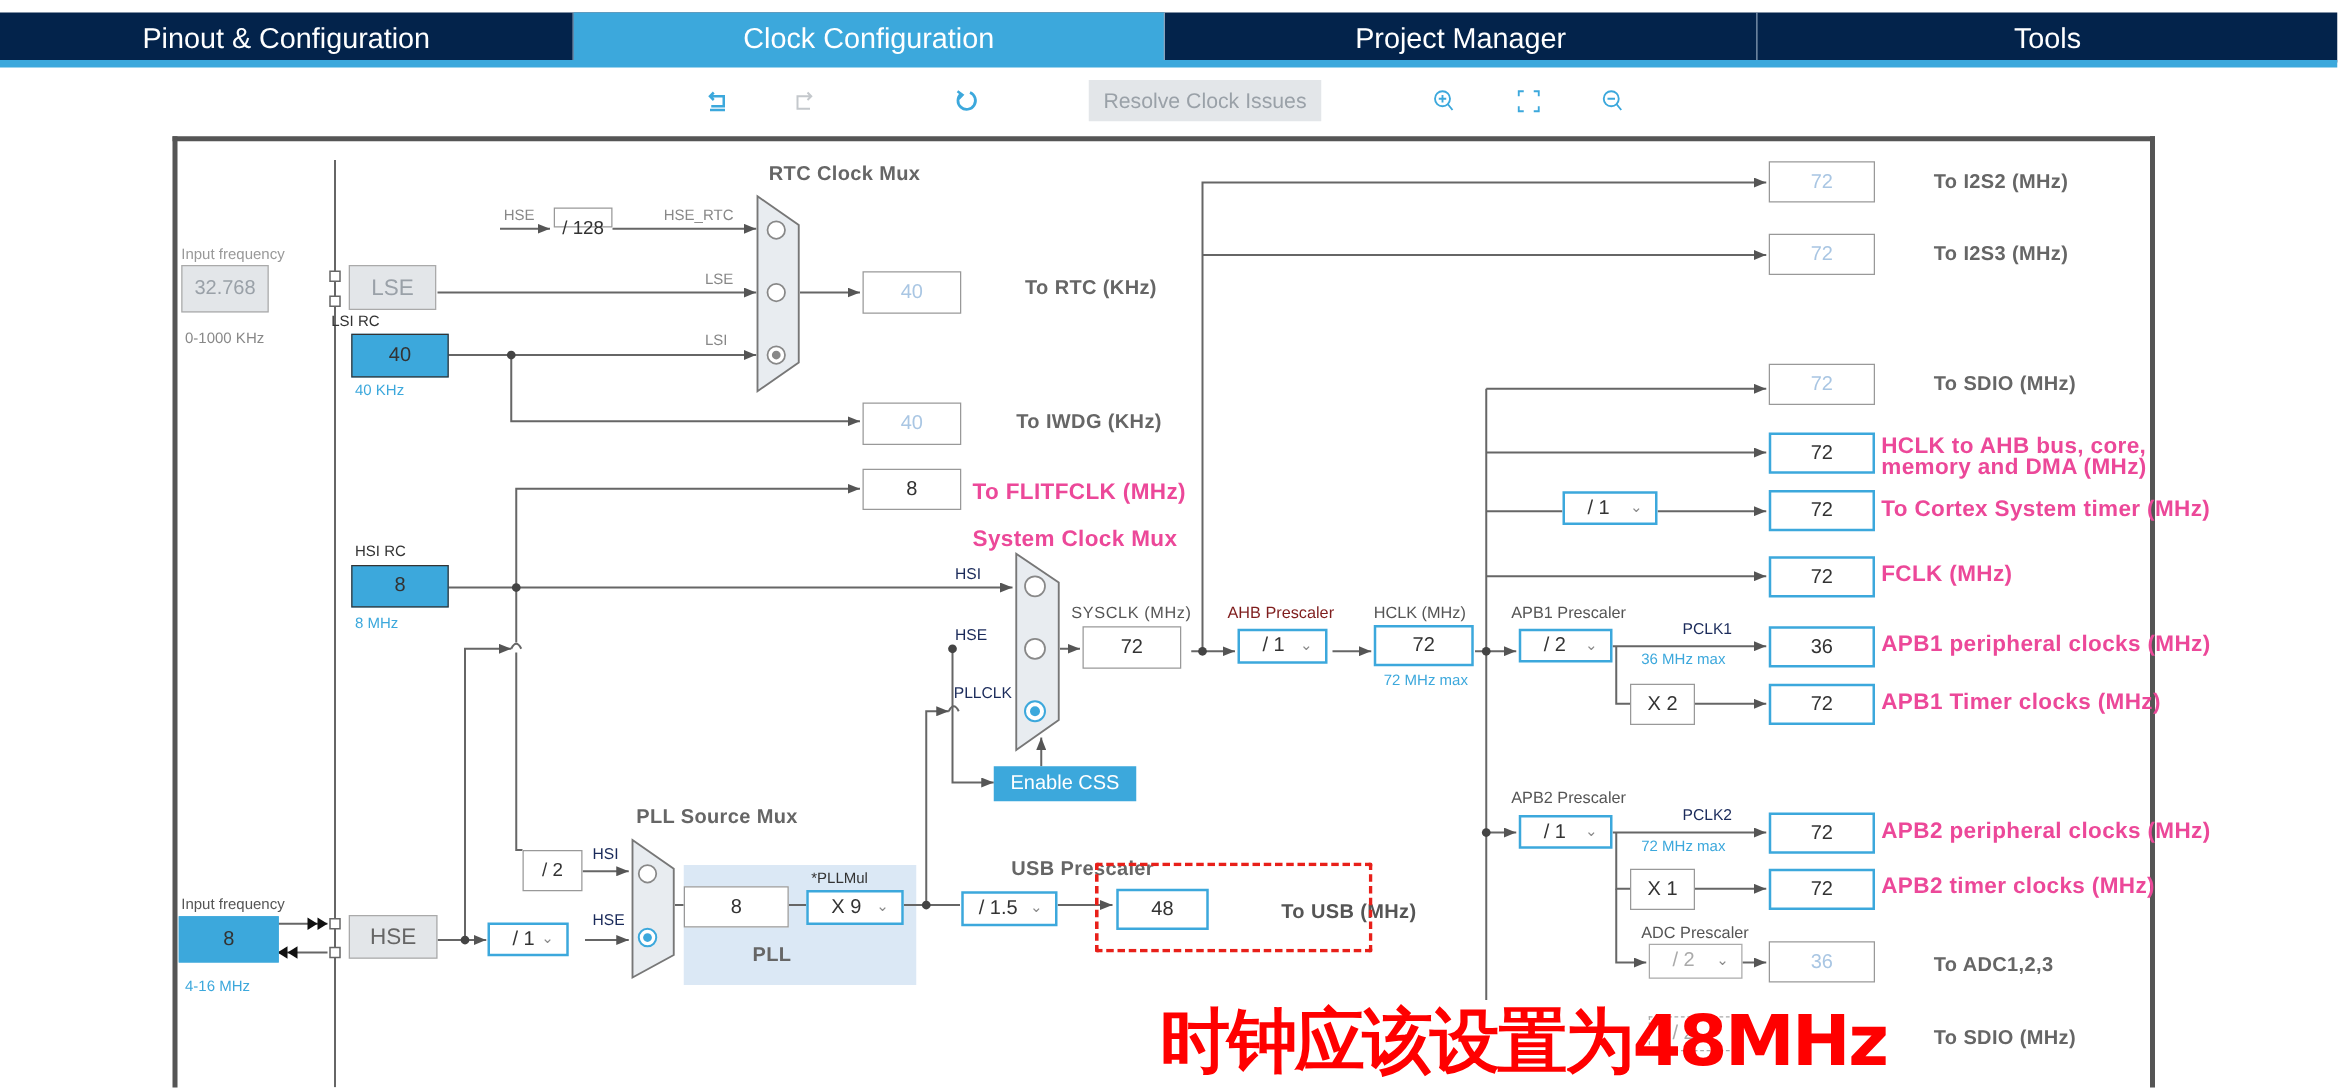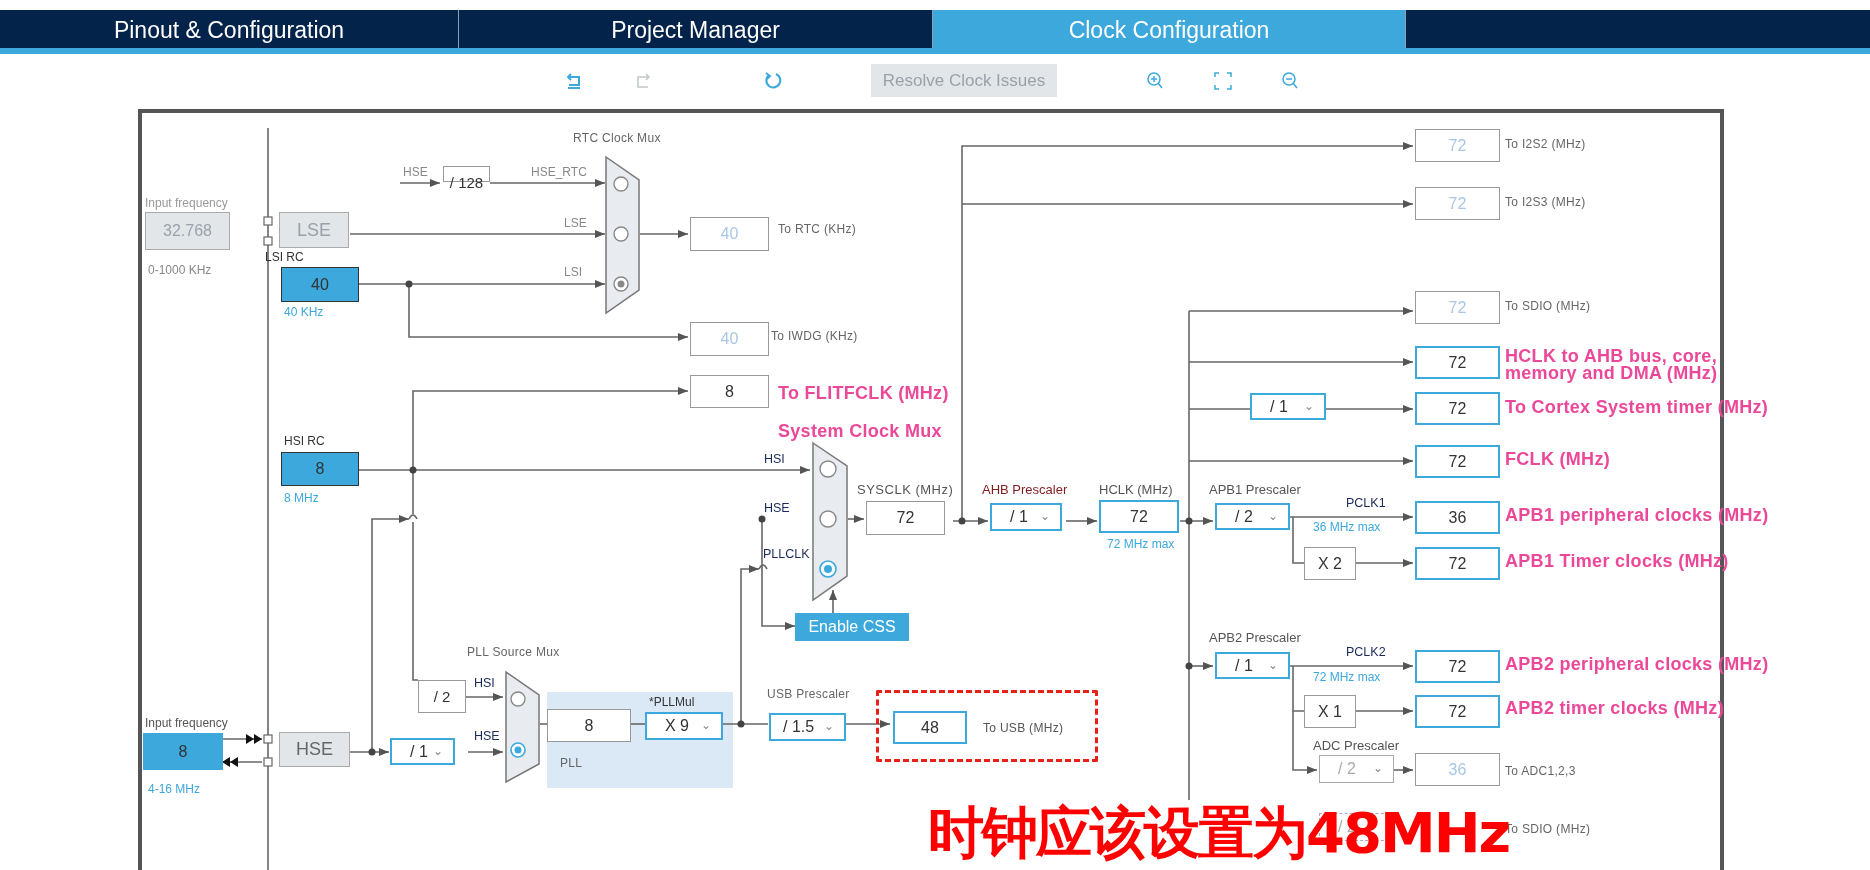--- a/index.html
+++ b/index.html
@@ -12,40 +12,41 @@
   .resolve{position:absolute;left:871px;top:64px;width:186px;height:33px;background:#e3e6e9;color:#9aa1a8;font-size:17px;line-height:33px;text-align:center;}
   .frame{position:absolute;left:138px;top:109px;width:1586px;height:780px;border:4px solid #555;box-sizing:border-box;border-bottom:none;}
   svg.wires{position:absolute;left:0;top:0;}
   .box{position:absolute;box-sizing:border-box;text-align:center;font-size:16px;color:#333;background:#fff;}
   .b-grey{border:1.5px solid #999;}
   .b-blue{border:2.5px solid #3ca8dc;}
   .b-fill{background:#3ca8dc;border:1.5px solid #333;color:#333;}
   .b-dis{background:#e3e6e9;border:1.5px solid #aaa;color:#9aa1a8;}
   .txt-dim{color:#a9c6e3;}
   .lbl{position:absolute;font-size:12px;color:#555;white-space:nowrap;}
-  .lbl-b{position:absolute;font-size:12px;font-weight:normal;color:#666;white-space:nowrap;letter-spacing:0.3px;}
+  .lbl-b{position:absolute;font-size:16px;font-weight:bold;color:#666;white-space:nowrap;letter-spacing:0.3px;margin-left:42px;}
   .lbl-bd{position:absolute;font-size:18px;font-weight:bold;color:#ec4899;white-space:nowrap;letter-spacing:0.3px;line-height:17px;}
   .lbl-blue{position:absolute;font-size:12px;color:#3ca8dc;white-space:nowrap;}
   .lbl-navy{position:absolute;font-size:12.5px;color:#1a2a5a;white-space:nowrap;}
   .dd{position:absolute;box-sizing:border-box;border:2.5px solid #3ca8dc;background:#fff;font-size:16px;color:#333;}
   .dd.dis{border:1.5px solid #aaa;color:#aaa;}
   .dd .v{position:absolute;left:18px;top:50%;transform:translateY(-50%);}
   .dd .chev{position:absolute;right:10px;top:50%;transform:translateY(-60%);font-size:12px;color:#888;}
   .css-btn{position:absolute;left:795px;top:613px;width:114px;height:28px;background:#3ca8dc;color:#fff;font-size:16px;line-height:28px;text-align:center;}
   .pll-area{position:absolute;left:547px;top:692px;width:186px;height:96px;background:#dbe8f5;}
   .annot-box{position:absolute;left:876px;top:690px;width:222px;height:72px;border:3.5px dashed #e8201a;box-sizing:border-box;border-radius:2px;}
   .annot-text{position:absolute;left:928px;top:796px;font-size:56px;font-weight:bold;color:#ff0000;white-space:nowrap;font-family:"DejaVu Sans",sans-serif;letter-spacing:-2px;}
 </style>
 </head>
 <body>
 
 <div class="nav">
   <div class="tab" style="width:459px">Pinout &amp; Configuration</div>
+  <div class="tab active" style="width:473px">Clock Configuration</div>
   <div class="tab" style="width:474px">Project Manager</div>
-  <div class="tab active" style="width:473px">Clock Configuration</div>
+  <div class="tab" style="width:464px;border-right:none">Tools</div>
 </div>
 <div class="nav-strip"></div>
 
 <div class="tb-icon" style="left:562px">
   <svg width="20" height="20" viewBox="0 0 20 20">
       <path d="M6 3 L3 6 L6 9 M3 6 H14 V14 H4" fill="none" stroke="#3ca8dc" stroke-width="2"></path>
       <path d="M3 17 H15" stroke="#3ca8dc" stroke-width="2"></path>
     </svg>
 </div>
 <div class="tb-icon" style="left:629px">
@@ -205,21 +206,21 @@
 <div style="position:absolute;left:613px;top:176px;width:16px;height:16px"></div>
 <div style="position:absolute;left:613px;top:226px;width:16px;height:16px"></div>
 <div style="position:absolute;left:613px;top:276px;width:16px;height:16px"></div>
 <div style="position:absolute;left:819px;top:460px;width:18px;height:18px"></div>
 <div style="position:absolute;left:819px;top:510px;width:18px;height:18px"></div>
 <div style="position:absolute;left:819px;top:560px;width:18px;height:18px"></div>
 <div style="position:absolute;left:510px;top:691px;width:16px;height:16px"></div>
 <div style="position:absolute;left:510px;top:742px;width:16px;height:16px"></div>
 
 <div class="lbl" style="left:145px;top:196px;color:#999">Input frequency</div>
-<div class="box b-dis" style="left:145px;top:212px;width:85px;height:38px;line-height:35px">32.768</div>
+<div class="box b-dis" style="left:145px;top:212px;width:70px;height:38px;line-height:35px">32.768</div>
 <div class="lbl" style="left:148px;top:263px;color:#888">0-1000 KHz</div>
 <div class="box b-dis" style="left:279px;top:212px;width:70px;height:36px;line-height:34px;font-size:18px">LSE</div>
 
 <div class="lbl" style="left:265px;top:250px;color:#333">LSI RC</div>
 <div class="box b-fill" style="left:281px;top:267px;width:78px;height:35px;line-height:33px">40</div>
 <div class="lbl-blue" style="left:284px;top:305px">40 KHz</div>
 
 <div class="lbl-b" style="left:573px;top:131px">RTC Clock Mux</div>
 <div class="lbl" style="left:403px;top:165px;color:#888">HSE</div>
 <div class="box b-grey" style="left:443px;top:166px;width:47px;height:16px;line-height:31px;font-size:15px">/ 128</div>

